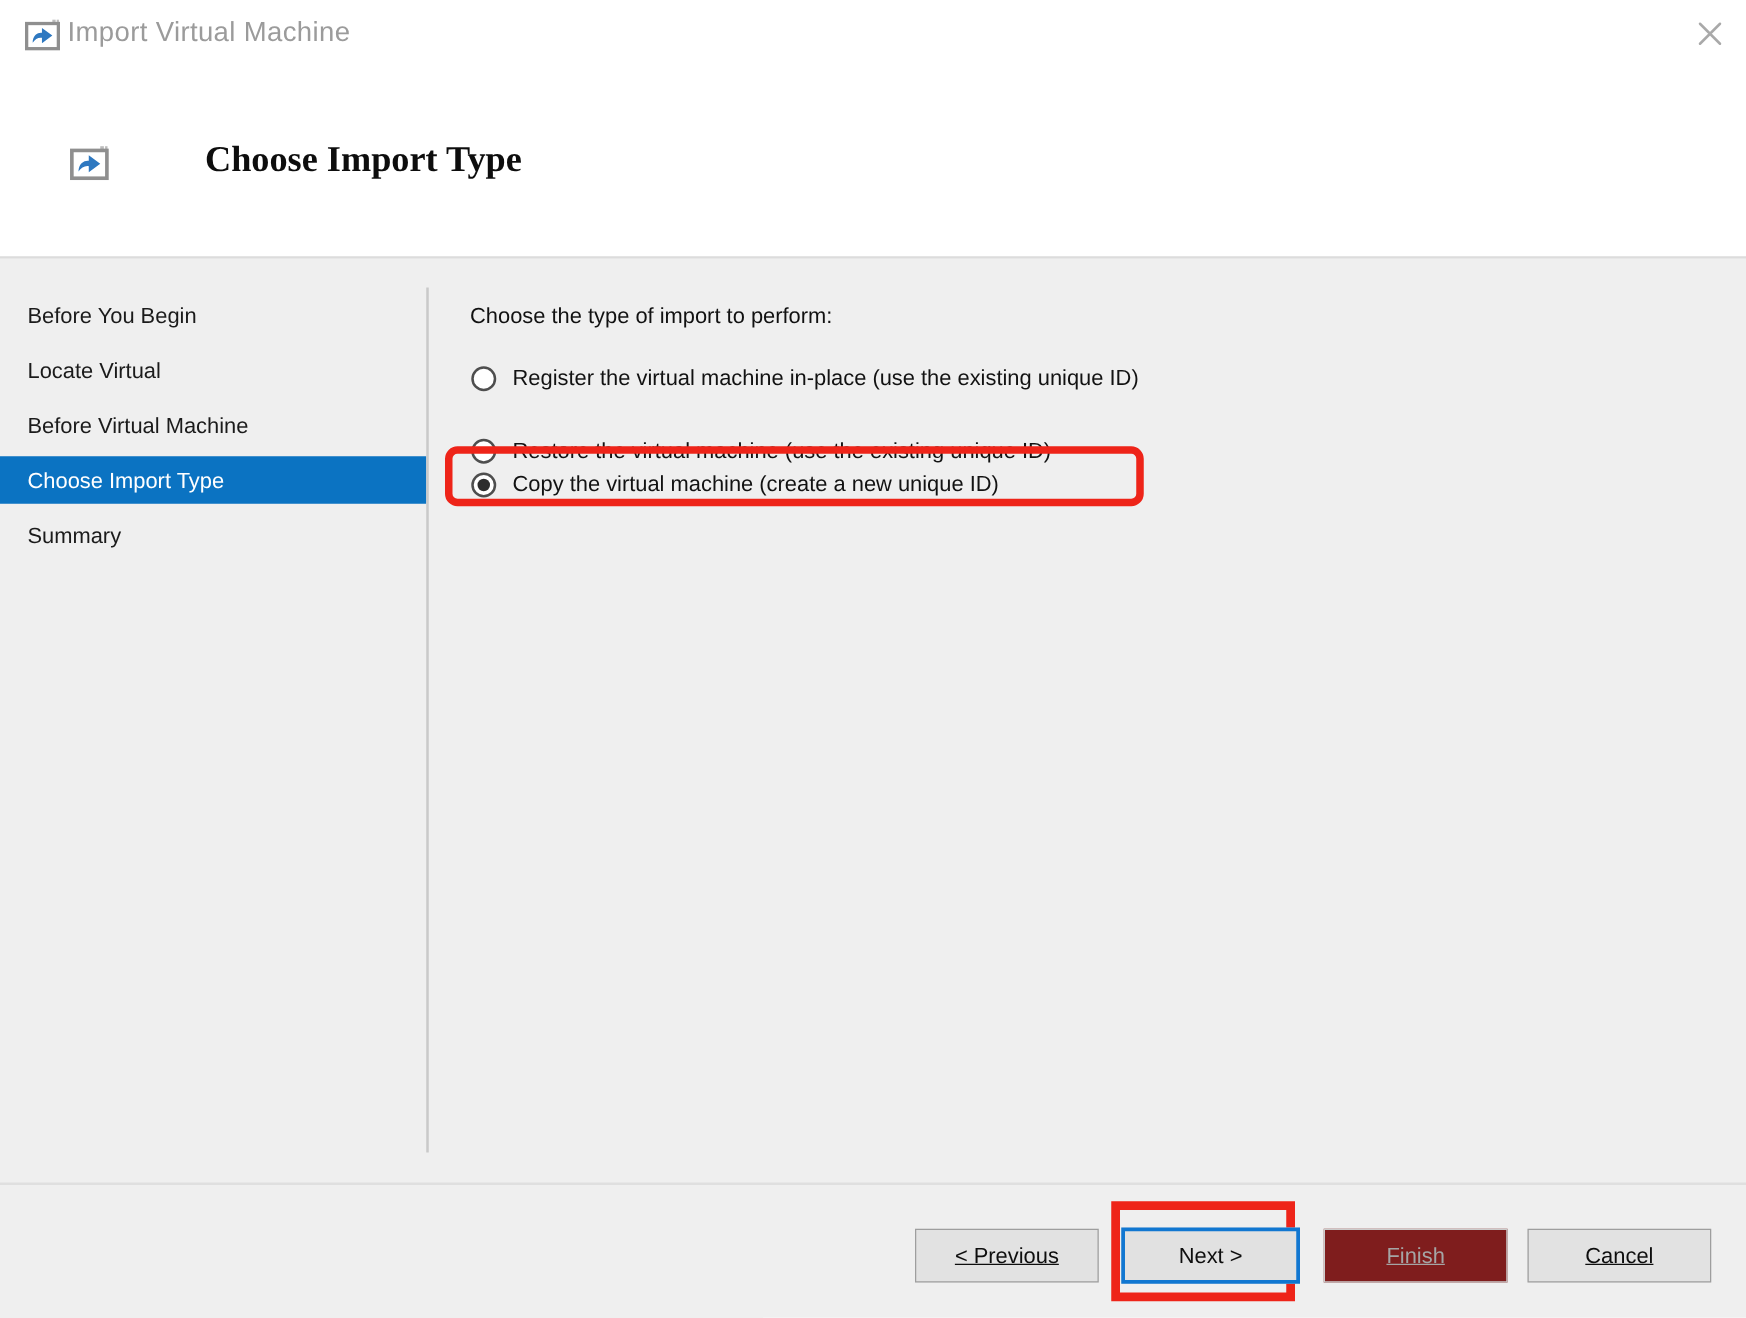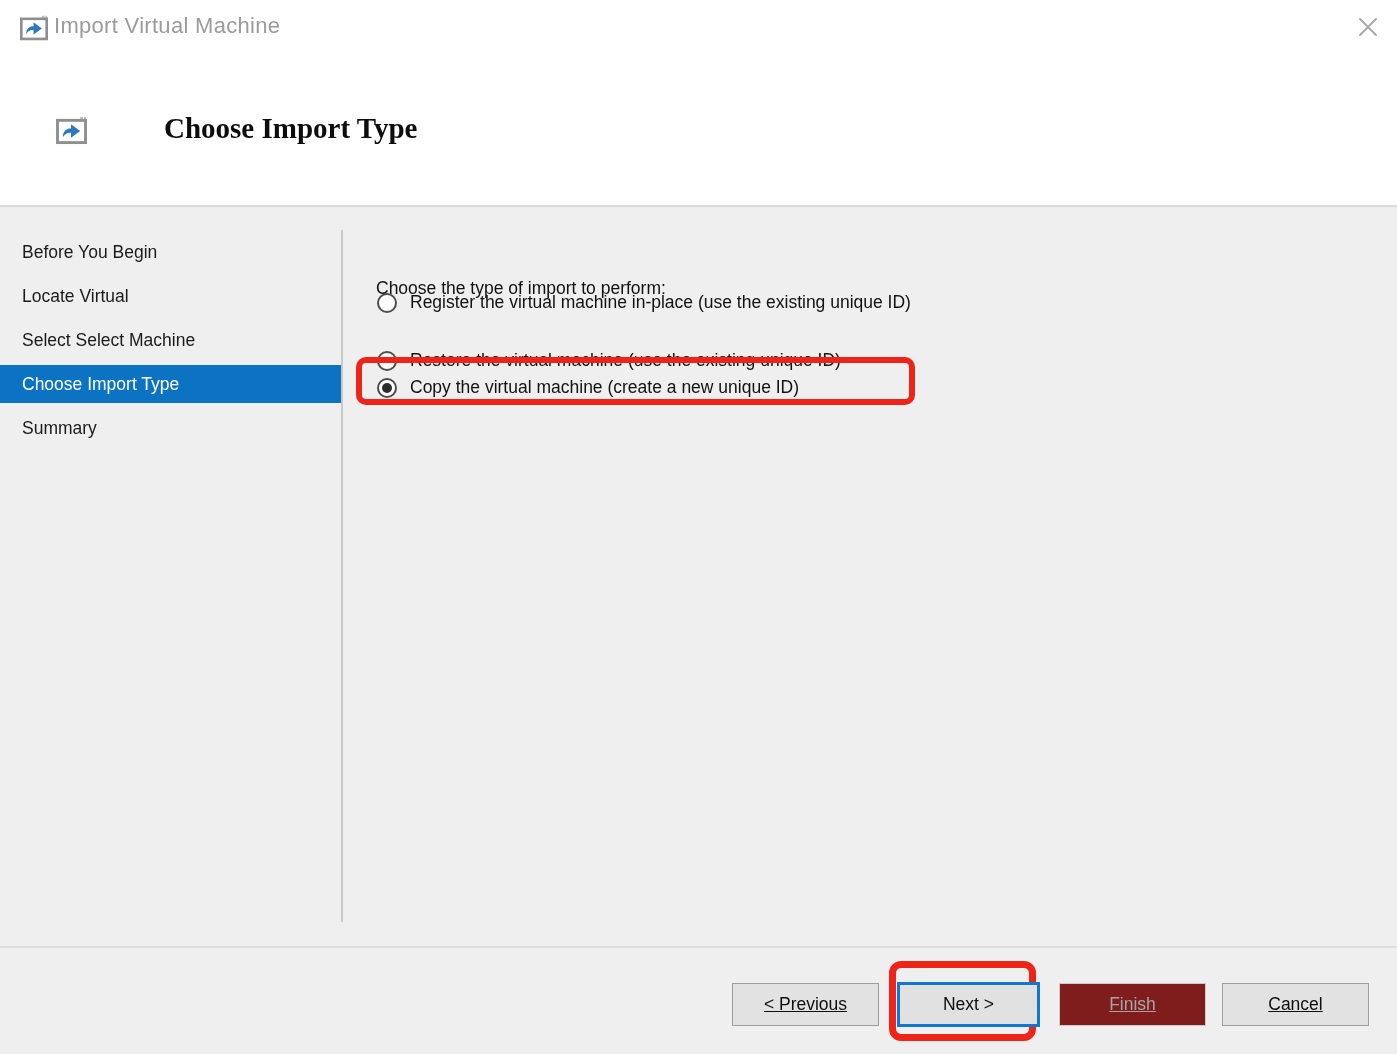--- a/index.html
+++ b/index.html
@@ -40,41 +40,41 @@
   .side-item {
     height: 44px; display: flex; align-items: center; padding-left: 22px;
     font-size: 17.5px; color: #1b1b1b; white-space: nowrap; cursor: default;
   }
   .side-item.selected {
     background: #0b73c2; color: #ffffff; height: 38px; margin: 3px 0;
   }
   .v-divider { position: absolute; left: 341px; top: 230px; width: 2px; height: 692px; background: #c9c9c9; }
 
   
-  .instruction { position: absolute; left: 376px; top: 242px; font-size: 17.5px; color: #111111; white-space: nowrap; margin-top: 36px; }
+  .instruction { position: absolute; left: 376px; top: 242px; font-size: 17.5px; color: #111111; white-space: nowrap; }
   .option-row { display: flex; align-items: center; gap: 13px; white-space: nowrap; cursor: default; }
   .option-row.abs-row { position: absolute; left: 377px; }
   .radio {
     width: 20px; height: 20px; box-sizing: border-box; border: 2px solid #4e4e4e;
     border-radius: 50%; background: #ffffff; position: relative; flex: 0 0 auto;
   }
   .radio.checked::after {
     content: ""; position: absolute; left: 3px; top: 3px; width: 10px; height: 10px;
     background: #2d2d2d; border-radius: 50%;
   }
   .option-label { font-size: 17.5px; color: #121212; }
 
   
   .annotation {
     position: absolute; box-sizing: border-box;
     border: 6px solid #ee2419; border-radius: 10px; pointer-events: none;
   }
   .ann-copy { left: 356px; top: 357px; width: 559px; height: 48px; }
   .ann-copy .option-row { position: absolute; left: 15px; top: 14px; pointer-events: auto; }
-  .ann-next { left: 889px; top: 961px; width: 147px; height: 80px; border-width: 7px; border-radius: 12px; }
+  .ann-next { left: 889px; top: 961px; width: 147px; height: 80px; border-width: 7px; border-radius: 0; }
 
   
   .footer-divider { position: absolute; left: 0; top: 946px; width: 100%; height: 2px; background: #dfdfdf; }
   .btn {
     position: absolute; top: 983px; width: 147px; height: 43px; box-sizing: border-box;
     background: #e2e2e2; border: 1px solid #9e9e9e; color: #0e0e0e;
     font-size: 17.5px; font-family: inherit;
     display: flex; align-items: center; justify-content: center; cursor: pointer; padding: 0; text-decoration: underline;
   }
   .btn-previous { left: 732px; }
@@ -117,21 +117,21 @@
   </svg>
 </span>
 <h1 class="page-title">Choose Import Type</h1>
 <div class="header-divider"></div>
 
 <div class="body-bg"></div>
 
 <nav class="sidebar">
   <div class="side-item">Before You Begin</div>
   <div class="side-item">Locate Virtual</div>
-  <div class="side-item">Select Select Machine</div>
+  <div class="side-item">Before Virtual Machine</div>
   <div class="side-item selected">Choose Import Type</div>
   <div class="side-item">Summary</div>
 </nav>
 <div class="v-divider"></div>
 
 <div class="instruction">Choose the type of import to perform:</div>
 
 <div class="option-row abs-row" style="top:292px;">
   <span class="radio"></span>
   <span class="option-label">Register the virtual machine in-place (use the existing unique ID)</span>

